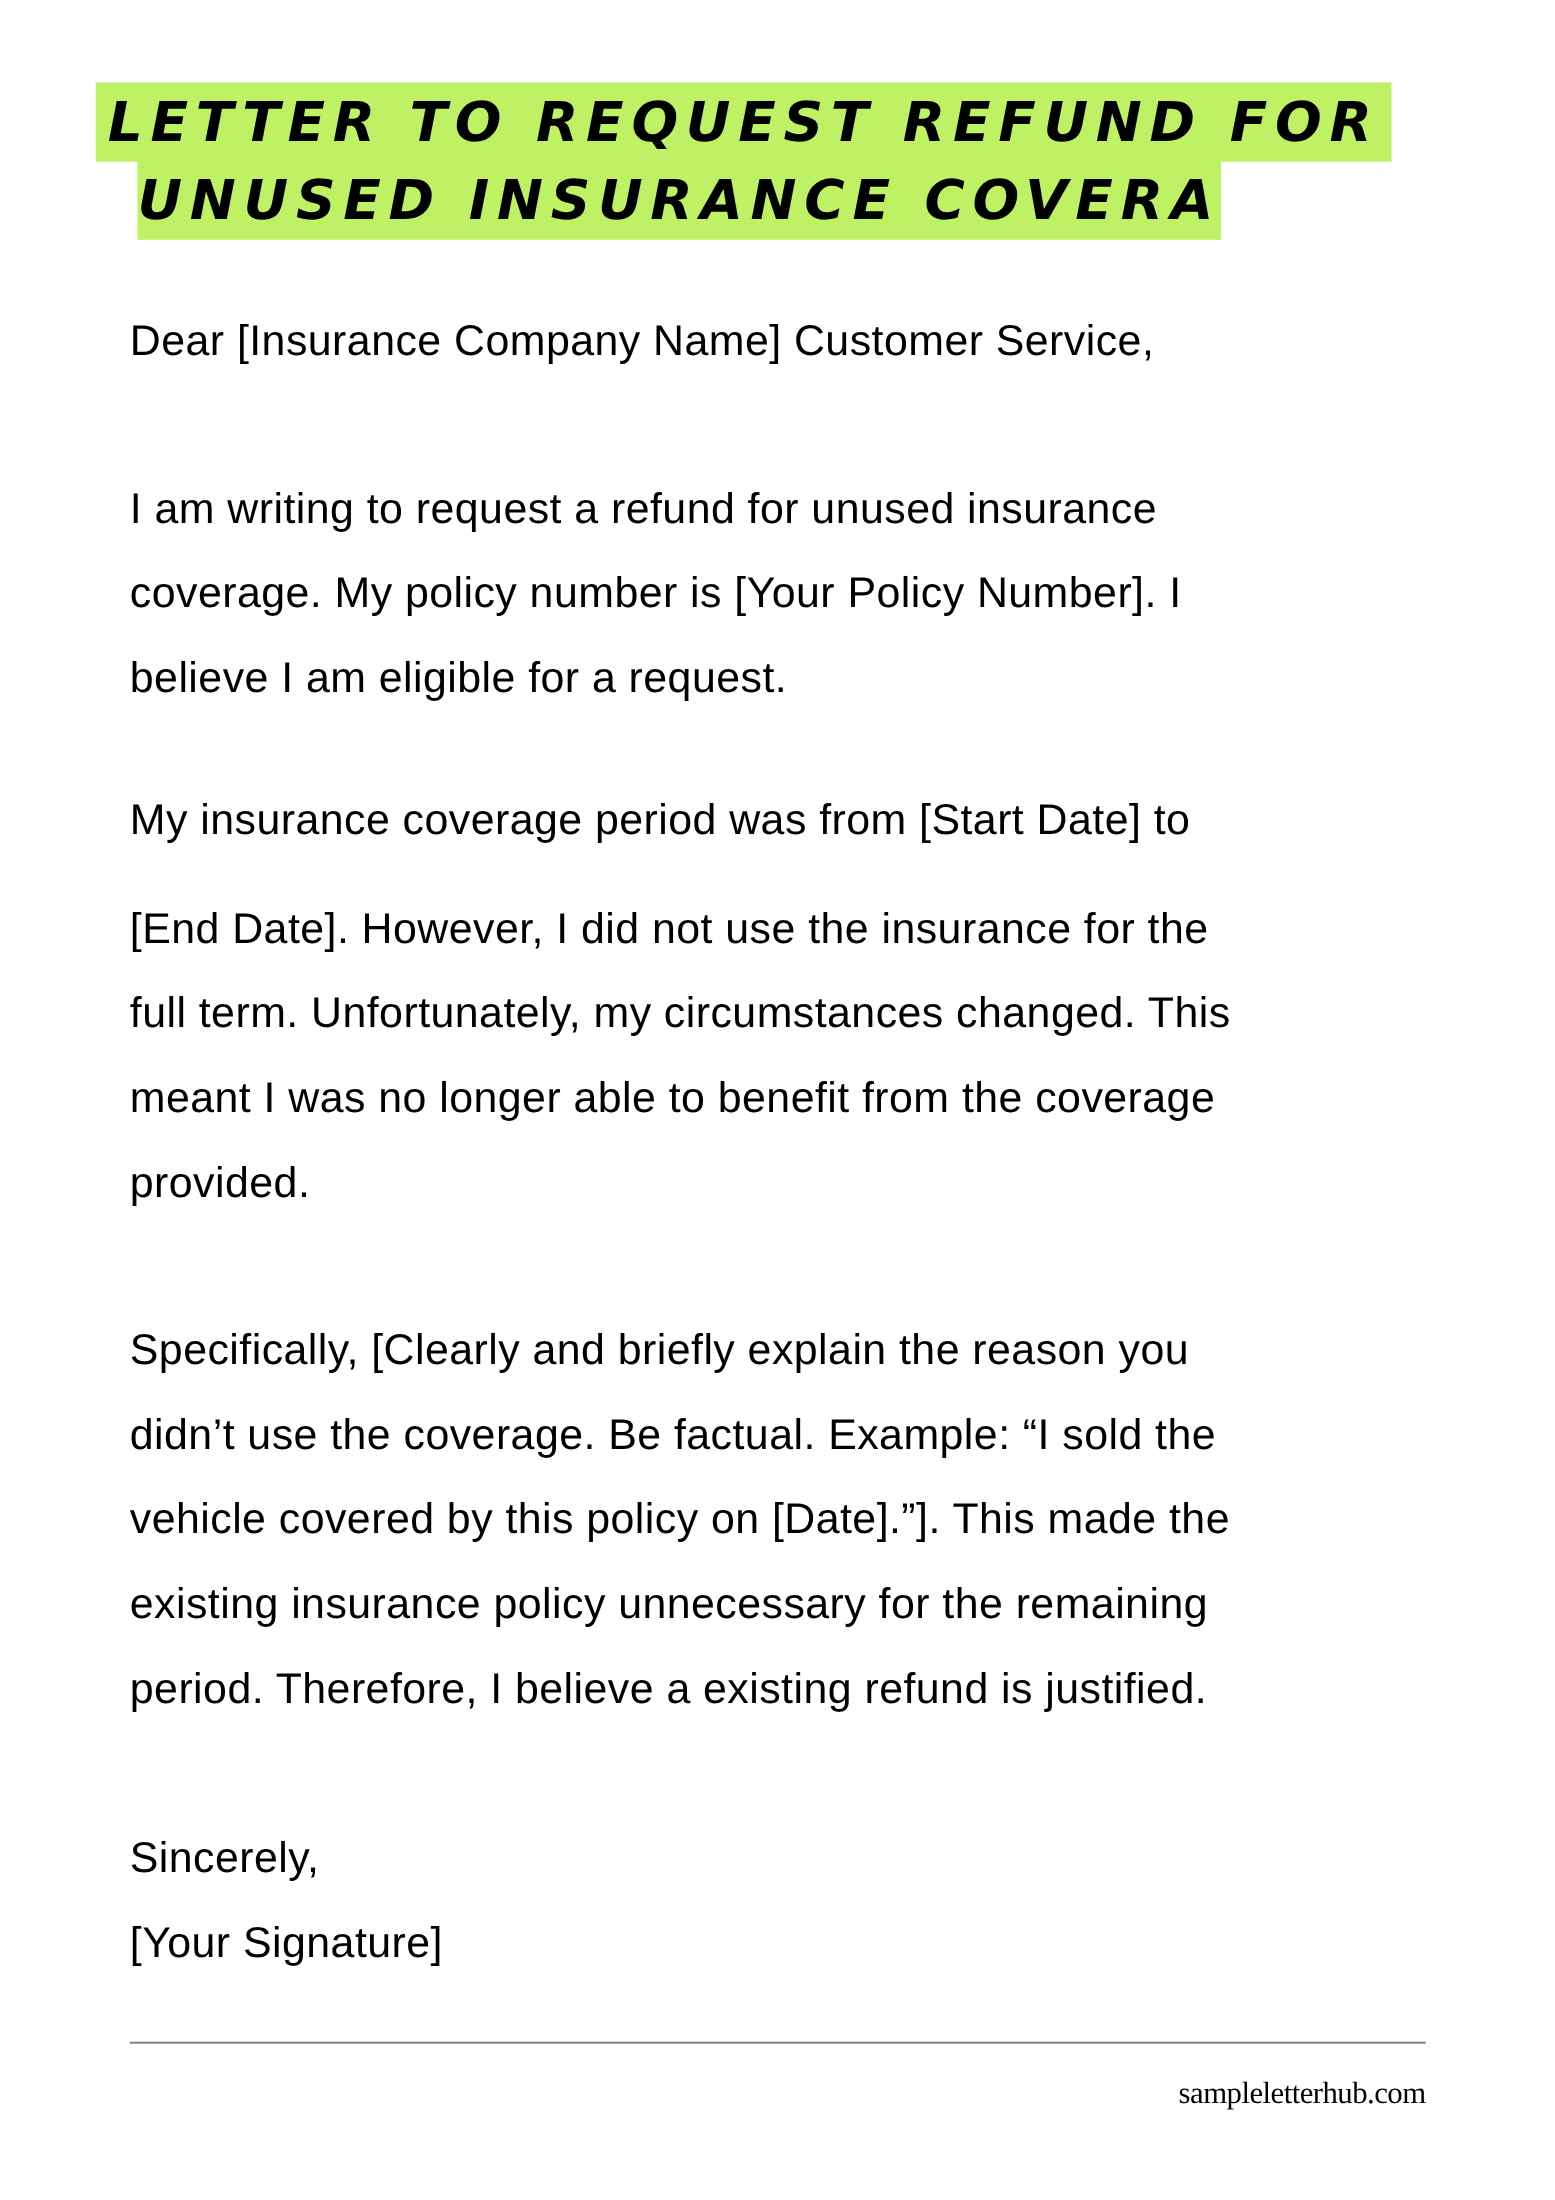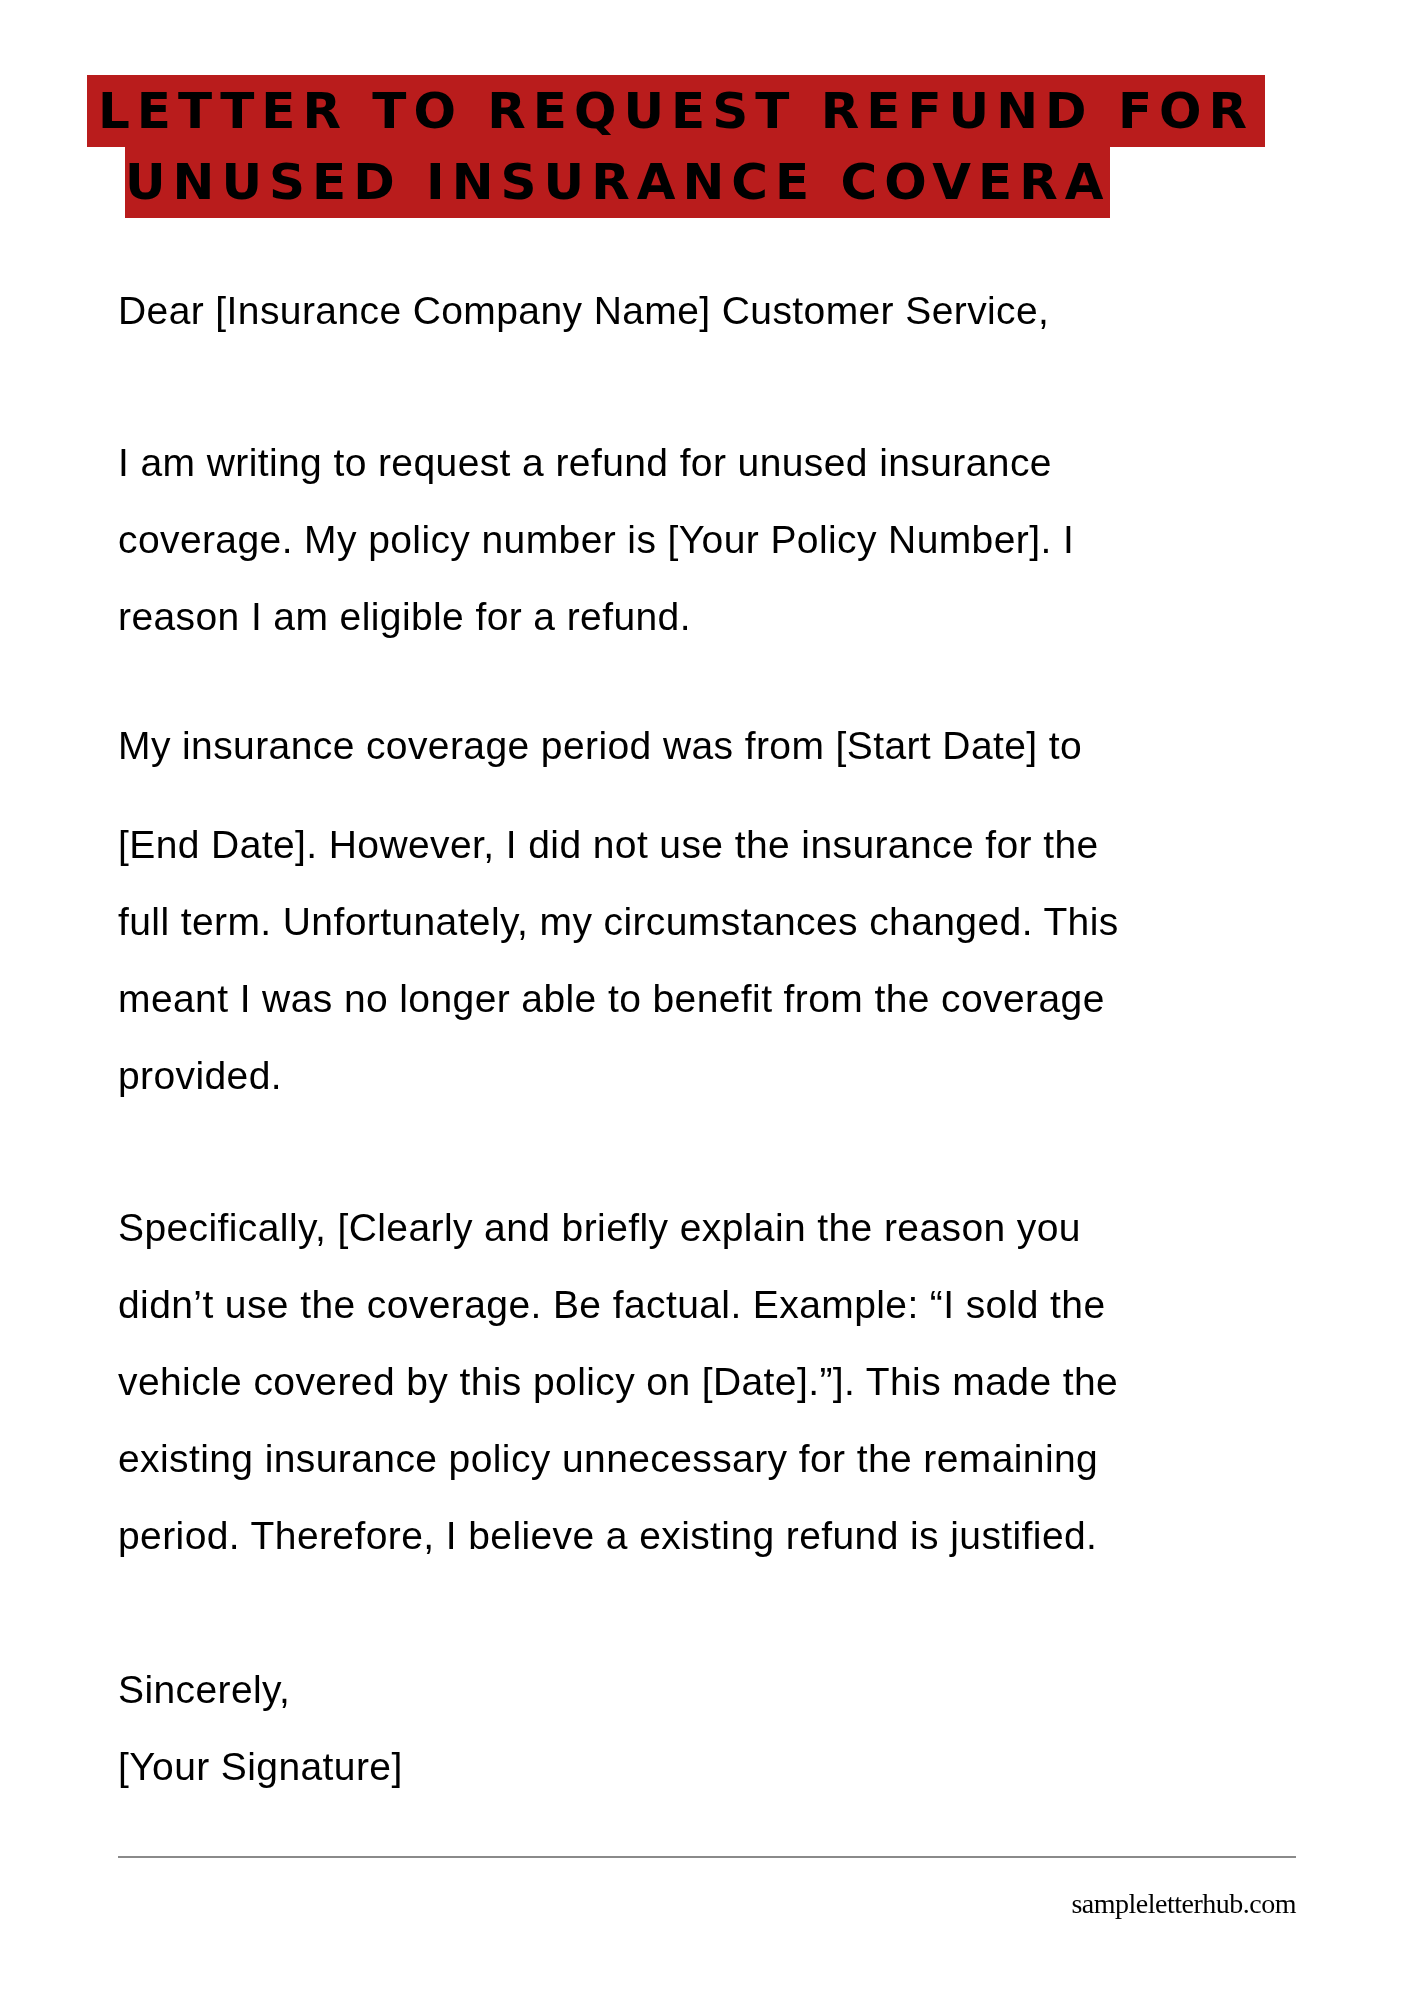--- a/index.html
+++ b/index.html
@@ -11,30 +11,31 @@
       width: 1414px;
       height: 2000px;
       position: relative;
       overflow: hidden;
       font-family: "Liberation Sans", sans-serif;
       color: #000000;
     }
     .title-line {
       position: absolute;
       height: 72px;
-      background: #b91c1c;
+      background: #bef264;
       font-family: "DejaVu Sans", sans-serif;
       font-weight: bold;
       font-size: 50px;
       letter-spacing: 7px;
       line-height: 72px;
       white-space: nowrap;
       text-align: center;
       box-sizing: border-box;
       overflow: hidden;
+      font-style: italic;
     }
     #title-1 { left: 87px; top: 75px; width: 1178px; }
     #title-2 { left: 125px; top: 146px; width: 985px; }
     .body-line {
       position: absolute;
       left: 118px;
       white-space: nowrap;
       font-size: 39px;
       line-height: 77px;
       height: 77px;
@@ -63,21 +64,21 @@
 <body>
 
 <div id="title-1" class="title-line">LETTER TO REQUEST REFUND FOR</div>
 <div id="title-2" class="title-line">UNUSED INSURANCE COVERAGE</div>
 
 <div class="body-line" style="top:272px">Dear [Insurance Company Name] Customer Service,</div>
 
 <div>
   <div class="body-line" style="top:424px">I am writing to request a refund for unused insurance</div>
   <div class="body-line" style="top:501px">coverage. My policy number is [Your Policy Number]. I</div>
-  <div class="body-line" style="top:578px">reason I am eligible for a refund.</div>
+  <div class="body-line" style="top:578px">believe I am eligible for a request.</div>
 </div>
 
 <div>
   <div class="body-line" style="top:707px">My insurance coverage period was from [Start Date] to</div>
   <div class="body-line" style="top:806px">[End Date]. However, I did not use the insurance for the</div>
   <div class="body-line" style="top:883px">full term. Unfortunately, my circumstances changed. This</div>
   <div class="body-line" style="top:960px">meant I was no longer able to benefit from the coverage</div>
   <div class="body-line" style="top:1037px">provided.</div>
 </div>
 

